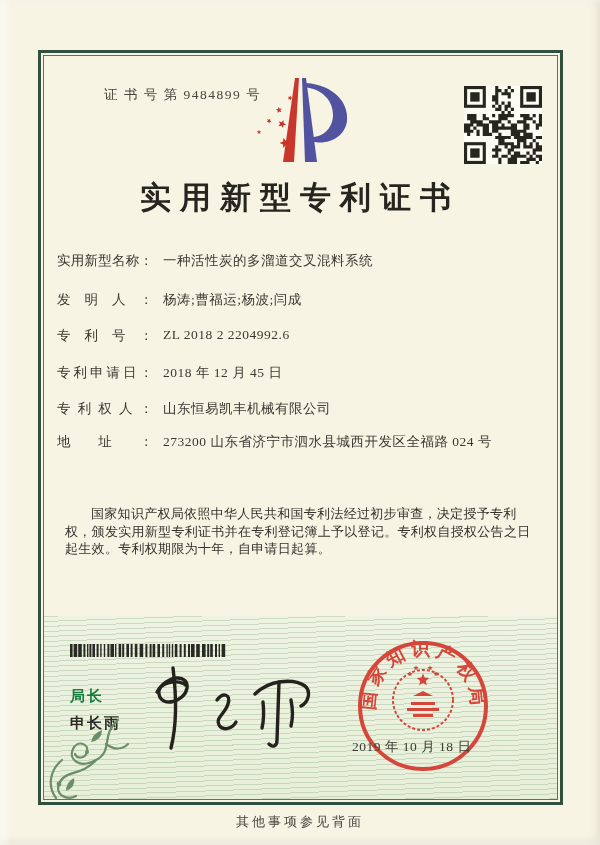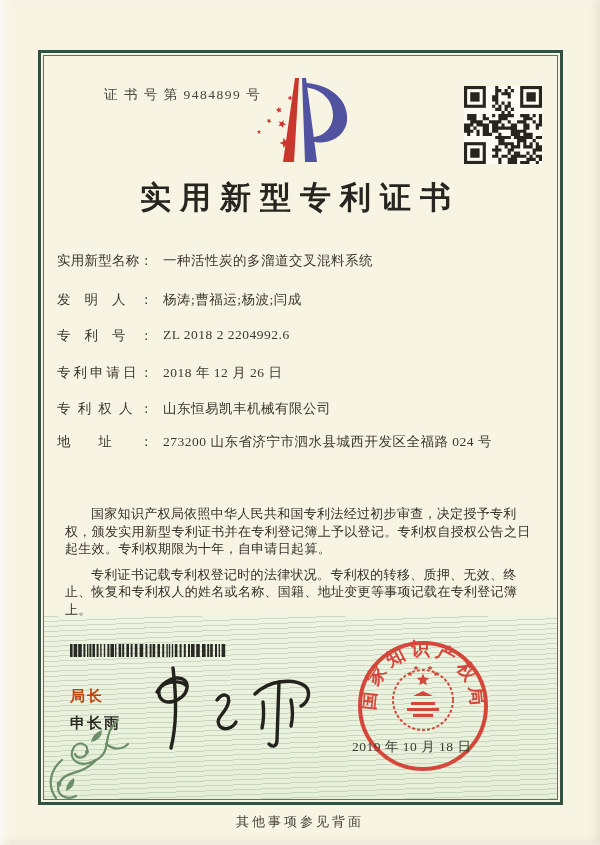--- a/index.html
+++ b/index.html
@@ -24,21 +24,21 @@
          letter-spacing:9px;color:#26251f;}
   .field-row{position:absolute;left:57px;width:492px;font-size:13.5px;color:#3a3931;white-space:nowrap;}
   .field-label{display:inline-block;width:96px;text-align:justify;text-align-last:justify;-moz-text-align-last:justify;vertical-align:top;}
   .field-value{margin-left:10px;letter-spacing:.5px;text-align:center;}
   .grant-no-group{position:absolute;left:240px;top:0;}
   .body-text{position:absolute;left:57px;top:497px;width:492px;font-size:13px;line-height:17.5px;
              color:#33322b;letter-spacing:.3px;}
   .body-text p{margin:8px;text-indent:2em;font-style:oblique 8deg;}
   .barcode{position:absolute;left:70px;top:644px;width:158px;height:13px;}
   .signer{position:absolute;left:70px;top:687px;font-family:"Liberation Sans","DejaVu Sans",sans-serif;
-          font-size:15px;font-weight:600;color:#c2410c;letter-spacing:2px;}
+          font-size:15px;font-weight:600;color:#15803d;letter-spacing:2px;}
   .signer-name{position:absolute;left:70px;top:714px;font-family:Liberation Mono, monospace;
           font-size:15px;font-weight:600;color:#2c2b26;letter-spacing:2px;}
   .signature{position:absolute;left:143px;top:662px;width:170px;height:90px;}
   .seal{position:absolute;left:355px;top:638px;width:136px;height:136px;opacity:.92;}
   .seal-date{position:absolute;left:352px;top:738px;width:140px;font-size:13.5px;color:#3d3c34;
              letter-spacing:.5px;z-index:5;white-space:nowrap;}
   .page-no{position:absolute;left:205px;top:772px;width:150px;text-align:center;font-size:13px;color:#3a3931;}
   .ornament{position:absolute;left:40px;top:716px;width:92px;height:88px;z-index:4;}
   .back-note{position:absolute;left:0;right:0;top:813px;text-align:center;font-size:13px;
              letter-spacing:3px;color:#45443a;font-style:oblique 8deg;}
@@ -81,32 +81,31 @@
   <div class="field-row" style="top:252px">
     <span class="field-label">实用新型名称：</span><span class="field-value">一种活性炭的多溜道交叉混料系统</span>
   </div>
   <div class="field-row" style="top:291px">
     <span class="field-label">发明人：</span><span class="field-value">杨涛;曹福运;杨波;闫成</span>
   </div>
   <div class="field-row" style="top:327px">
     <span class="field-label">专利号：</span><span class="field-value">ZL 2018 2 2204992.6</span>
   </div>
   <div class="field-row" style="top:364px">
-    <span class="field-label">专利申请日：</span><span class="field-value">2018 年 12 月 26 日</span>
+    <span class="field-label">专利申请日：</span><span class="field-value">2018 年 12 月 45 日</span>
   </div>
   <div class="field-row" style="top:400px">
     <span class="field-label">专利权人：</span><span class="field-value">山东恒易凯丰机械有限公司</span>
   </div>
   <div class="field-row" style="top:433px">
     <span class="field-label">地址：</span><span class="field-value">273200 山东省济宁市泗水县城西开发区全福路 024 号</span>
   </div>
 
   <div class="body-text">
     <p>国家知识产权局依照中华人民共和国专利法经过初步审查，决定授予专利权，颁发实用新型专利证书并在专利登记簿上予以登记。专利权自授权公告之日起生效。专利权期限为十年，自申请日起算。</p>
-    <p>专利证书记载专利权登记时的法律状况。专利权的转移、质押、无效、终止、恢复和专利权人的姓名或名称、国籍、地址变更等事项记载在专利登记簿上。</p>
   </div>
 
   <svg class="barcode" viewBox="0 0 158 13" preserveAspectRatio="none">
     <path id="barcodeBars" d="M0.0,0h2.6v13h-2.6zM3.6,0h3.6v13h-3.6zM8.2,0h3.6v13h-3.6zM13.4,0h2v13h-2zM17.0,0h1.4v13h-1.4zM19.4,0h2v13h-2zM22.4,0h2.6v13h-2.6zM26.6,0h2v13h-2zM30.2,0h1.4v13h-1.4zM33.8,0h1.4v13h-1.4zM37.4,0h2v13h-2zM40.4,0h3.6v13h-3.6zM45.0,0h1.4v13h-1.4zM48.6,0h2.6v13h-2.6zM52.2,0h2v13h-2zM56.4,0h2.6v13h-2.6zM60.6,0h2v13h-2zM64.8,0h2.6v13h-2.6zM69.6,0h3.6v13h-3.6zM75.4,0h2v13h-2zM79.6,0h2v13h-2zM82.6,0h2.6v13h-2.6zM87.4,0h2.6v13h-2.6zM92.2,0h2v13h-2zM96.4,0h1.4v13h-1.4zM98.8,0h1.4v13h-1.4zM101.8,0h1.4v13h-1.4zM104.8,0h2.6v13h-2.6zM109.6,0h2v13h-2zM113.8,0h2v13h-2zM118.0,0h2v13h-2zM121.0,0h3.6v13h-3.6zM126.2,0h3.6v13h-3.6zM132.0,0h3.6v13h-3.6zM137.2,0h2v13h-2zM140.2,0h2.6v13h-2.6zM145.0,0h2v13h-2zM148.6,0h1.4v13h-1.4zM151.6,0h3.6v13h-3.6z" fill="#2a2a24"></path>
   </svg>
 
   <div class="signer">局长</div>
   <div class="signer-name">申长雨</div>
 
   <svg class="signature" viewBox="0 0 170 90">

